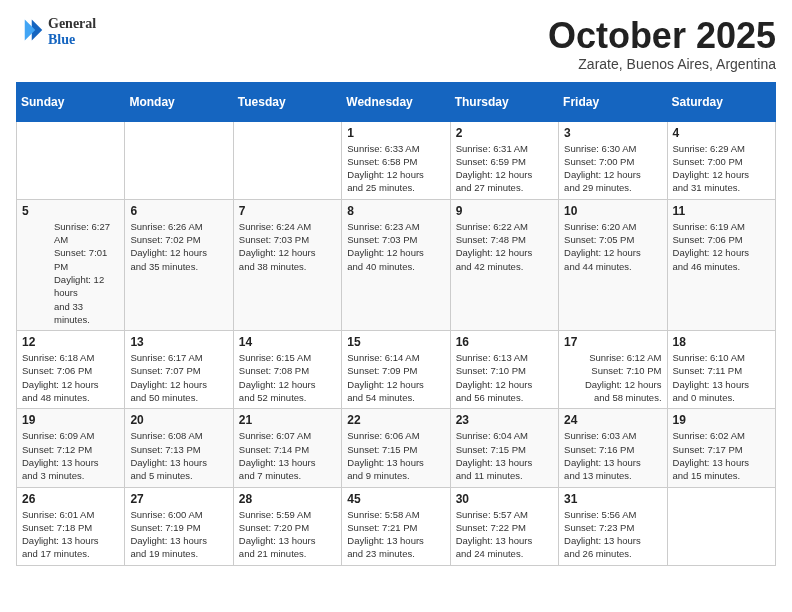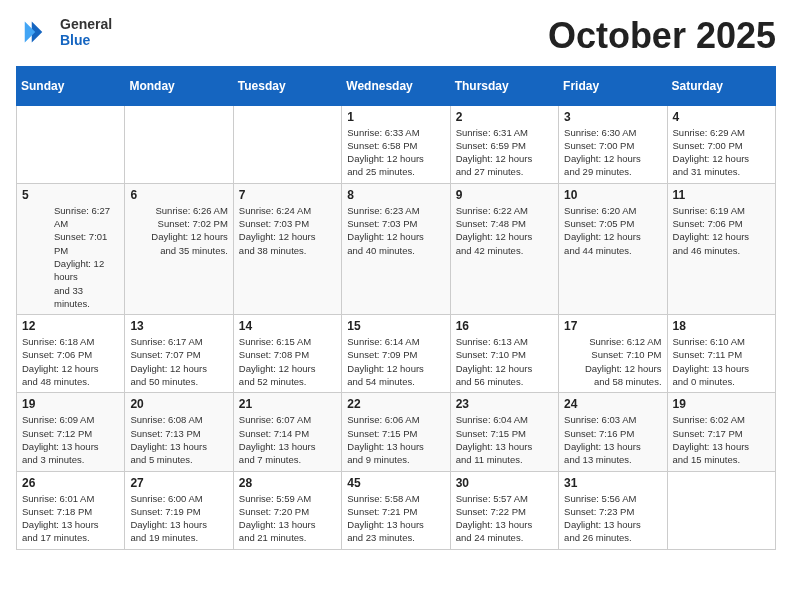--- a/index.html
+++ b/index.html
@@ -11,22 +11,22 @@
       padding: 16px;
     }
     .header {
       display: flex;
       justify-content: space-between;
       align-items: flex-start;
       margin-bottom: 10px;
     }
     .logo {
       display: flex;
-      align-items: center;
-      gap: 16px;
+      gap: 4px;
+      font-family: Liberation Serif, serif;
     }
     .logo-text {
       display: flex;
       flex-direction: column;
       font-size: 14px;
       font-weight: bold;
     }
     .logo-general { color: #333; }
     .logo-blue { color: #1565C0; }
     .logo-icon {
@@ -96,20 +96,21 @@
       <polygon points="18,4 30,16 18,28" fill="#1565C0"></polygon>
       <polygon points="10,4 22,16 10,28" fill="#42A5F5"></polygon>
     </svg>
     <div class="logo-text">
       <span class="logo-general">General</span>
       <span class="logo-blue">Blue</span>
     </div>
   </div>
   <div class="title-block">
     <div class="month-title">October 2025</div>
+    <div class="subtitle">Zarate, Buenos Aires, Argentina</div>
   </div>
 </div>
 
 <table class="calendar">
   <thead>
     <tr>
     <th>Sunday</th>
         <th>Monday</th>
         <th>Tuesday</th>
         <th>Wednesday</th>
@@ -155,21 +156,21 @@
       <tr>
         <td>
           <span class="day-num">5</span>
           <div class="day-info" style="white-space: pre-line; margin-left: 32px;">Sunrise: 6:27 AM
 Sunset: 7:01 PM
 Daylight: 12 hours
 and 33 minutes.</div>
         </td>
         <td>
           <span class="day-num">6</span>
-          <div class="day-info" style="white-space: pre-line; text-align: right;">Sunrise: 6:26 AM
+          <div class="day-info" style="white-space: pre-line;">Sunrise: 6:26 AM
 Sunset: 7:02 PM
 Daylight: 12 hours
 and 35 minutes.</div>
         </td>
         <td>
           <span class="day-num">7</span>
           <div class="day-info" style="white-space: pre-line;">Sunrise: 6:24 AM
 Sunset: 7:03 PM
 Daylight: 12 hours
 and 38 minutes.</div>

